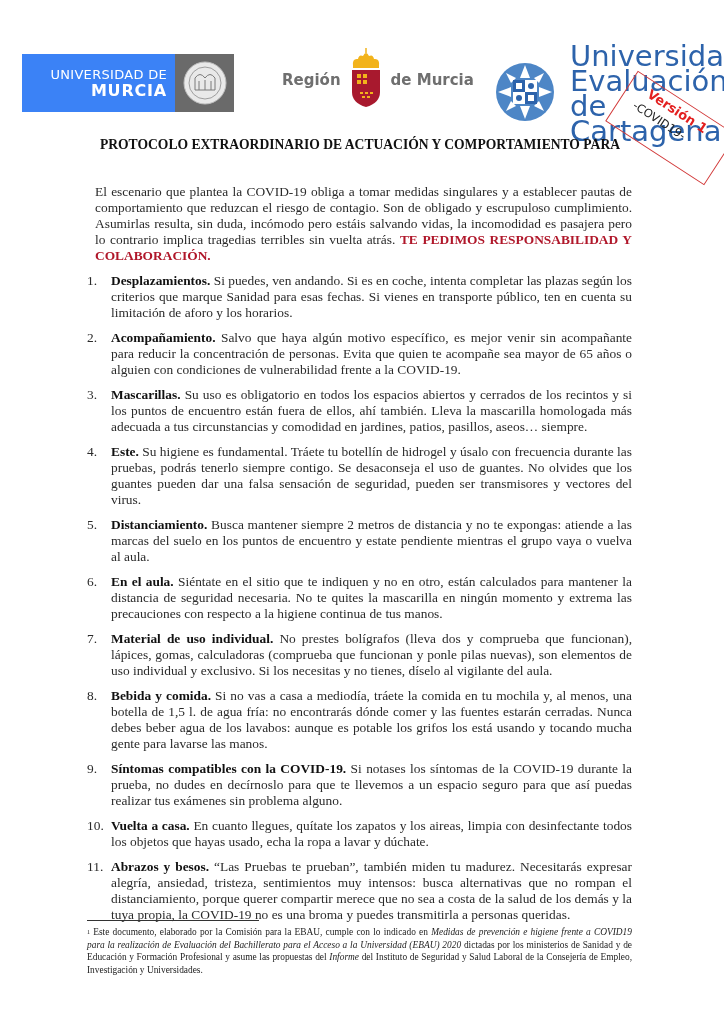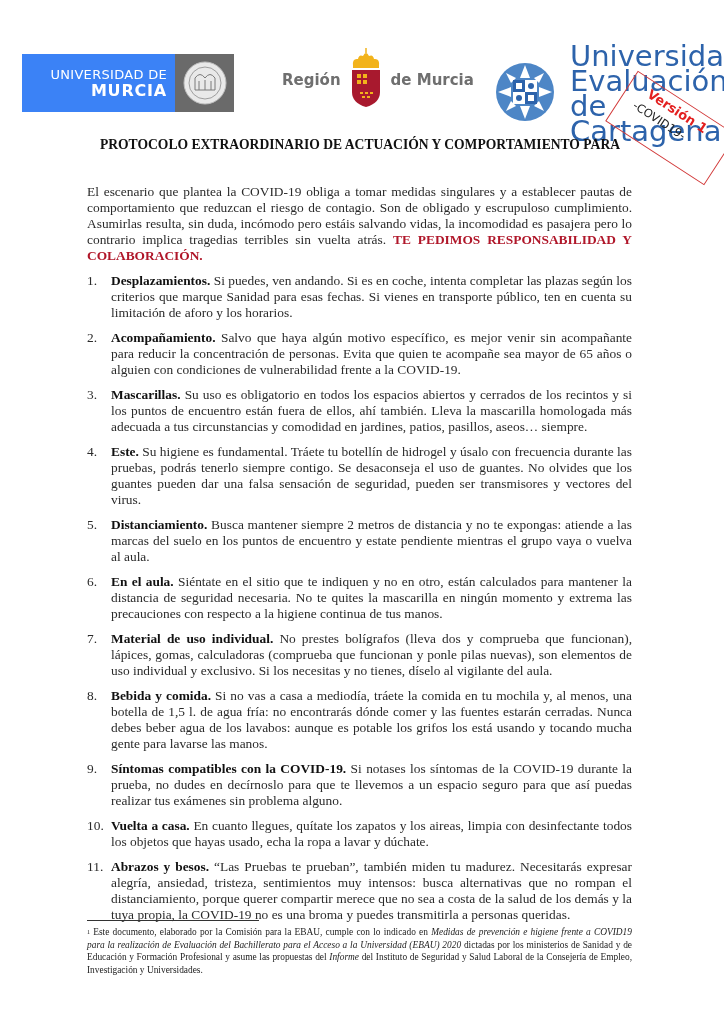--- a/index.html
+++ b/index.html
@@ -32,21 +32,21 @@
 
   
   .title { position: absolute; left: 70px; top: 136px; width: 580px; text-align: center;
            font-weight: bold; font-size: 13.6px; line-height: 18px; color: #111; }
   .title .ebau { color: #a6232b; }
   .title .year { color: #2e86c1; font-weight: normal; }
   .title sup { font-size: 8px; font-weight: normal; vertical-align: top; color: #2e86c1; }
 
   
   .content { position: absolute; left: 87px; top: 184px; width: 545px; font-size: 13.4px; line-height: 16px; color: #2a2a2a; }
-  .intro { text-align: justify; margin: 0 0 9px 0; }
+  .intro { text-align: justify; margin: 0 0 9px 8px; }
   .intro .emph { color: #b0172a; font-weight: bold; }
   .items { list-style: none; margin: 0; padding: 0; }
   .item { position: relative; padding-left: 24px; margin-bottom: 9px; text-align: justify; }
   .item .num { position: absolute; left: 0; top: 0; }
   .item .head { font-weight: bold; color: #111; }
 
   
   .fn-rule { position: absolute; left: 87px; top: 920px; width: 172px; height: 0; border-top: 1px solid #333; }
   .footnote { position: absolute; left: 87px; top: 926px; width: 545px; font-size: 9.4px; line-height: 12.6px;
               color: #222; text-align: justify; }

